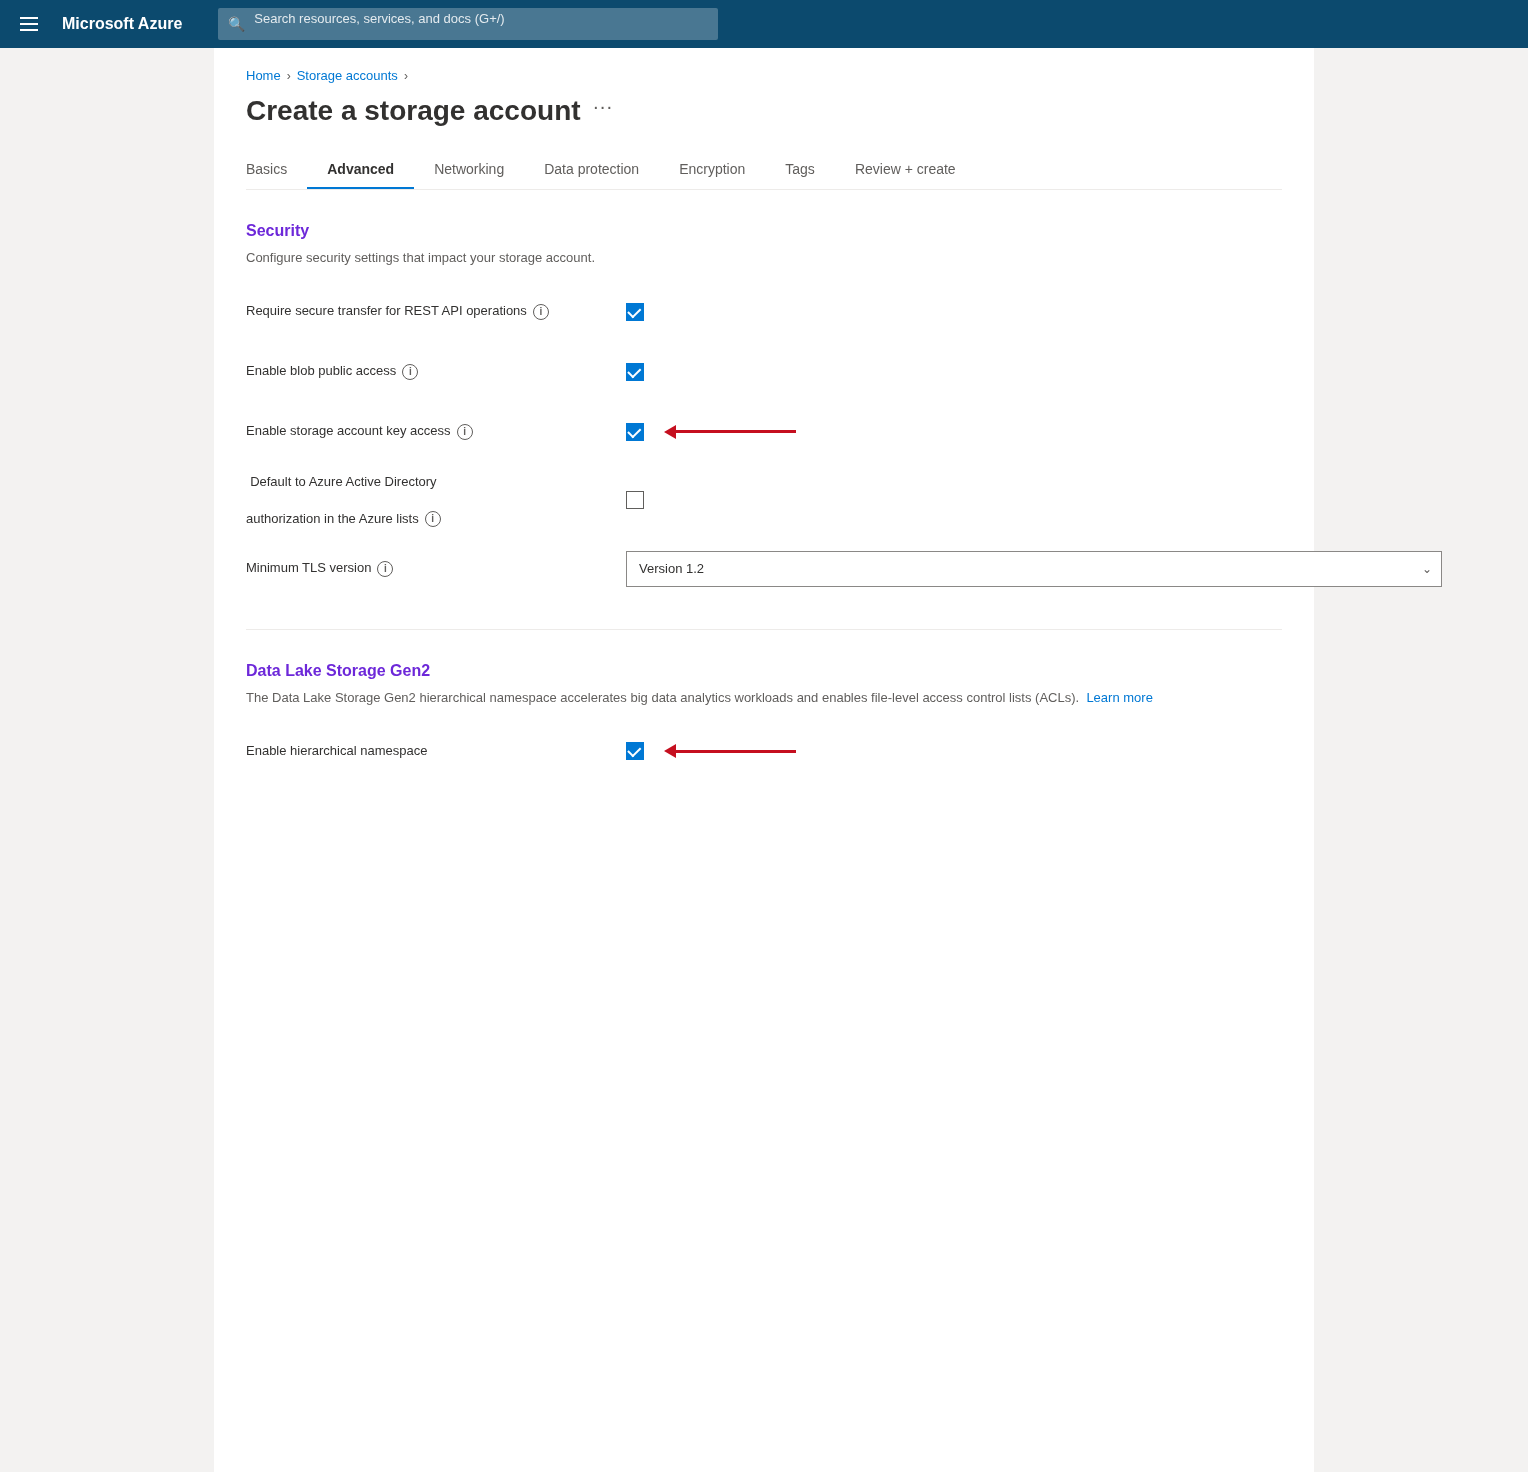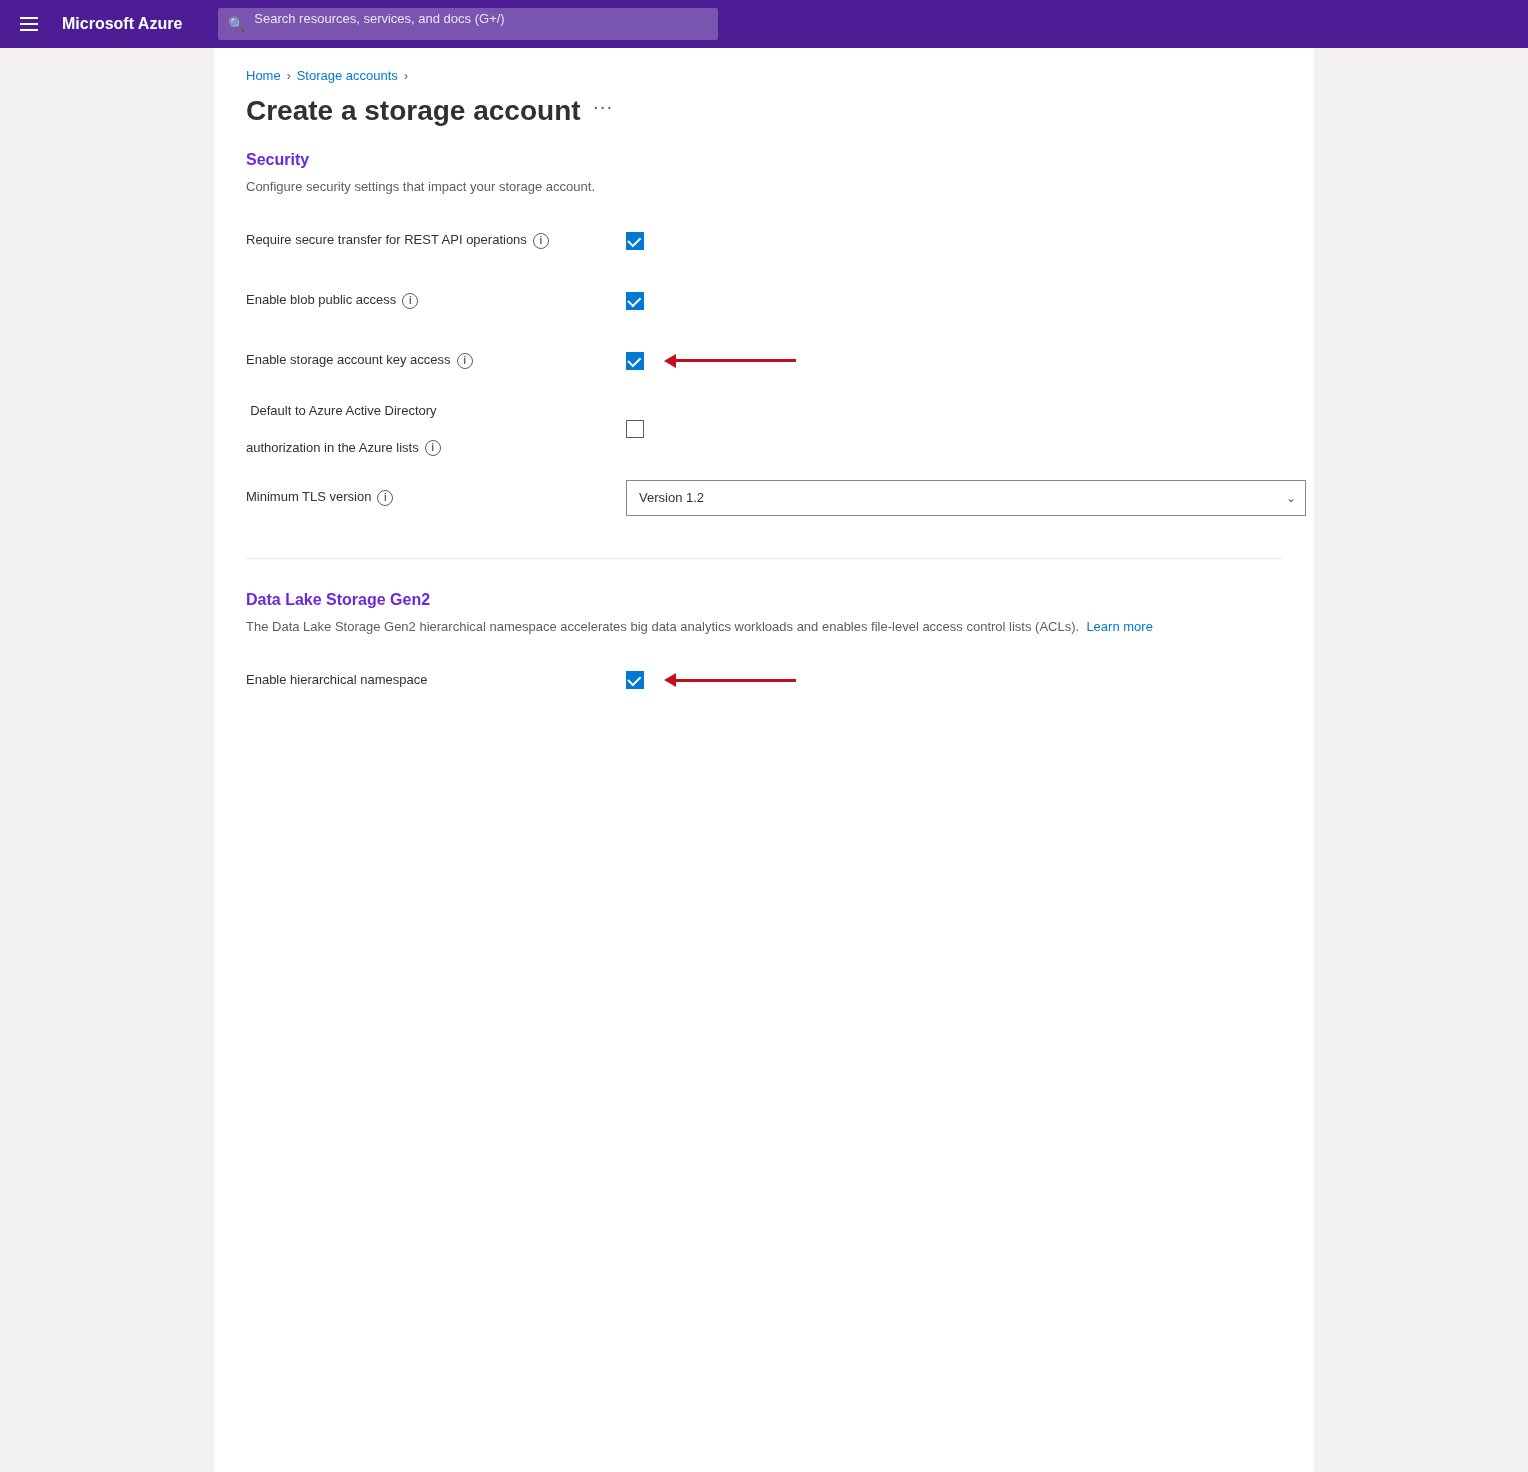--- a/index.html
+++ b/index.html
@@ -1,20 +1,20 @@
 <!DOCTYPE html>
 <html><head>
   <meta charset="utf-8">
   <style>
     * { box-sizing: border-box; margin: 0; padding: 0; }
     body { font-family: 'Segoe UI', Arial, sans-serif; font-size: 14px; color: #323130; background: #f3f2f1; }
 
     
     .top-bar {
-      background: #4c1d95;
+      background: #0c4a6e;
       height: 48px;
       display: flex;
       align-items: center;
       padding: 0 16px;
       gap: 12px;
     }
     .top-bar-menu {
       display: flex;
       flex-direction: column;
       gap: 4px;
@@ -222,21 +222,21 @@
     }
     .red-arrow-head {
       width: 0;
       height: 0;
       border-top: 7px solid transparent;
       border-bottom: 7px solid transparent;
       border-right: 12px solid #c50f1f;
     }
     .dropdown-wrapper {
       position: relative;
-      width: 680px;
+      width: 816px;
     }
     .dropdown-wrapper select {
       width: 100%;
       height: 36px;
       border: 1px solid #8a8886;
       background: white;
       padding: 0 32px 0 12px;
       font-size: 13px;
       color: #323130;
       cursor: pointer;
@@ -289,20 +289,29 @@
     <span class="breadcrumb-sep">›</span>
     <a href="#">Storage accounts</a>
     <span class="breadcrumb-sep">›</span>
   </div>
 
   <div class="page-title-row">
     <h1 class="page-title">Create a storage account</h1>
     <span class="page-title-more">···</span>
   </div>
 
+  <div class="tabs">
+    <span class="tab">Basics</span>
+    <span class="tab active">Advanced</span>
+    <span class="tab">Networking</span>
+    <span class="tab">Data protection</span>
+    <span class="tab">Encryption</span>
+    <span class="tab">Tags</span>
+    <span class="tab">Review + create</span>
+  </div>
 
   <div class="section">
     <div class="section-title">Security</div>
     <div class="section-desc">Configure security settings that impact your storage account.</div>
 
     <div class="setting-row">
       <div class="setting-label-group">
         <span class="setting-label">Require secure transfer for REST API operations</span>
         <span class="info-icon">i</span>
       </div>

